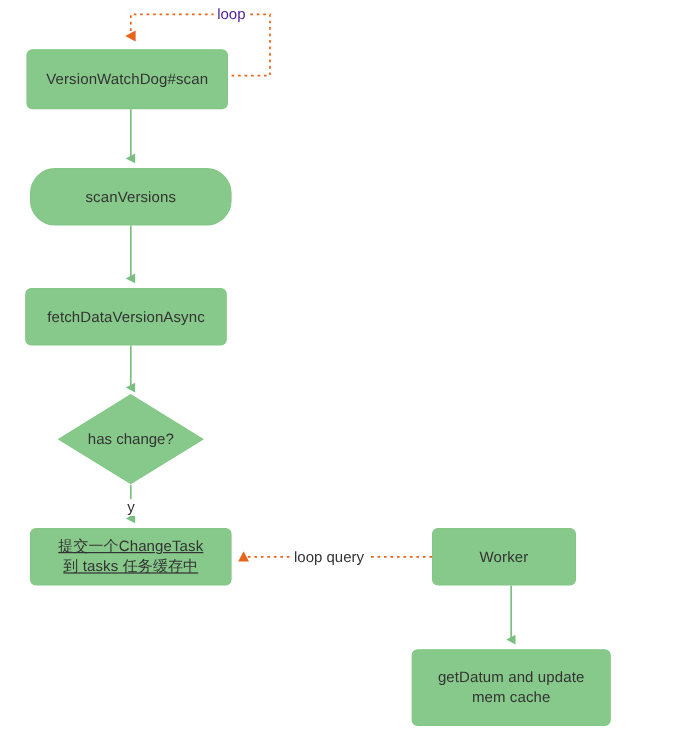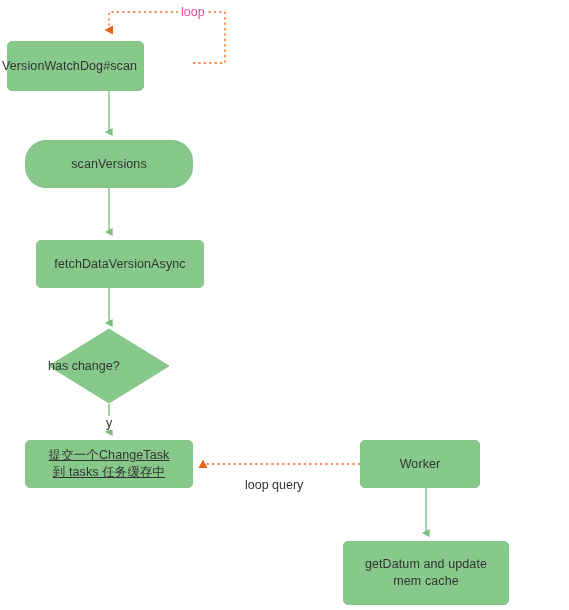--- a/index.html
+++ b/index.html
@@ -46,36 +46,36 @@
     position: absolute;
   }
   .diamond-label {
     position: absolute;
     left: 0;
     top: 0;
     width: 100%;
     height: 100%;
     display: flex;
     align-items: center;
-    justify-content: flex-start;
+    justify-content: center;
     color: #333333;
     font-size: 12.5px;
     line-height: 17px;
     pointer-events: none;
   }
   .edge-label {
     position: absolute;
     color: #333333;
     font-size: 12.5px;
     line-height: 14px;
     background: #ffffff;
     padding: 0 3px;
     white-space: nowrap;
   }
-  .edge-label.loop-label { color: #ec4899; }
+  .edge-label.loop-label { color: #4c1d95; }
 </style>
 </head>
 <body>
 
 <svg id="flow-canvas" viewBox="0 0 569 610" xmlns="http://www.w3.org/2000/svg">
   <defs>
     <marker id="arrow-green" markerWidth="10" markerHeight="10" refX="5" refY="4.2" orient="auto" markerUnits="userSpaceOnUse">
       <path d="M1,0.6 L9,0.6 L5,8.4 Z" fill="#7bbf80"></path>
     </marker>
     <marker id="arrow-orange" markerWidth="11" markerHeight="11" refX="5.5" refY="4.6" orient="auto" markerUnits="userSpaceOnUse">
@@ -105,29 +105,29 @@
 
   <g>
     <path d="M360,464 L203,464" fill="none" stroke="#e8641a" stroke-width="1.4" stroke-dasharray="2.2 3.2" marker-end="url(#arrow-orange)"></path>
   </g>
 
   <g>
     <path d="M426,488 L426,533" fill="none" stroke="#7bbf80" stroke-width="1.4" marker-end="url(#arrow-green)"></path>
   </g>
 </svg>
 
-<div class="node-box" style="left:7px; top:41px; width:137px; height:50px;justify-content:flex-end;">
+<div class="node-box" style="left:22px; top:41px; width:168px; height:50px;">
   <span class="node-label">VersionWatchDog#scan</span>
 </div>
 
 <div class="node-box" style="left:25px; top:140px; width:168px; height:48px;border-radius:21px;">
   <span class="node-label">scanVersions</span>
 </div>
 
-<div class="node-box" style="left:36px; top:240px; width:168px; height:48px;">
+<div class="node-box" style="left:21px; top:240px; width:168px; height:48px;">
   <span class="node-label">fetchDataVersionAsync</span>
 </div>
 
 <div class="diamond-wrap" style="left:48px; top:328px; width:122px; height:76px;">
   <svg width="122" height="76" viewBox="0 0 122 76" xmlns="http://www.w3.org/2000/svg">
     <polygon points="61,1 121,38 61,75 1,38" fill="#87c98a" stroke="#82c786" stroke-width="1"></polygon>
   </svg>
   <div class="diamond-label">
     <span>has change?</span>
   </div>
@@ -148,15 +148,15 @@
 </div>
 
 <div class="edge-label loop-label" style="left:178px; top:5px;">
   <span>loop</span>
 </div>
 
 <div class="edge-label" style="left:103px; top:416px;">
   <span>y</span>
 </div>
 
-<div class="edge-label" style="left:242px; top:478px;">
+<div class="edge-label" style="left:242px; top:457px;">
   <span>loop query</span>
 </div>
 
 </body></html>

